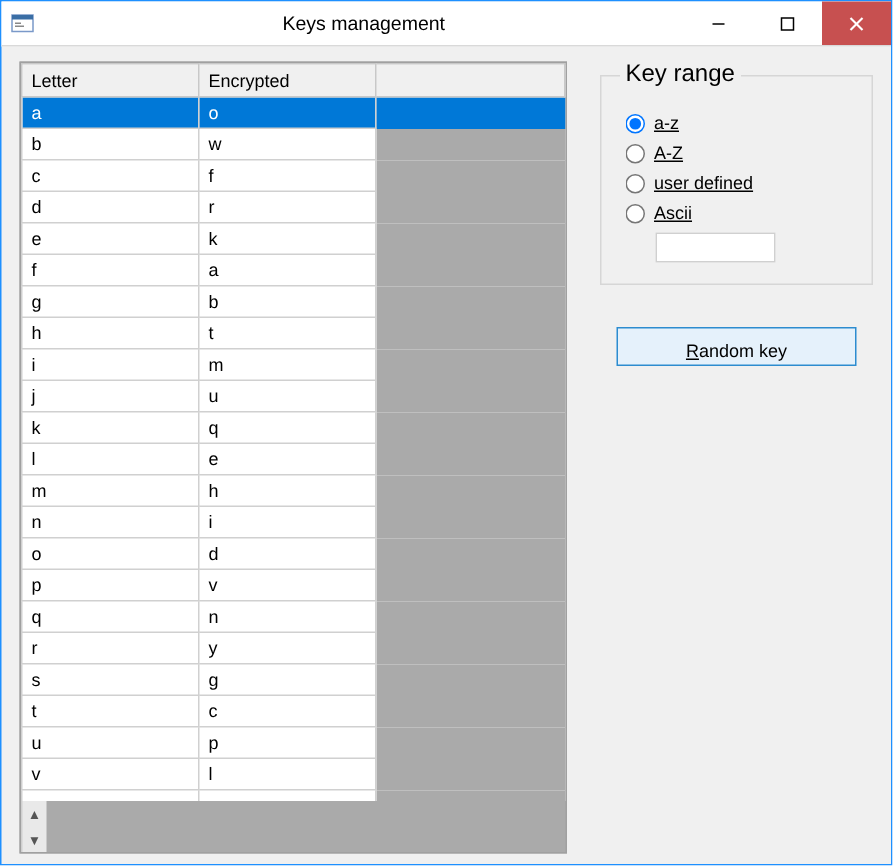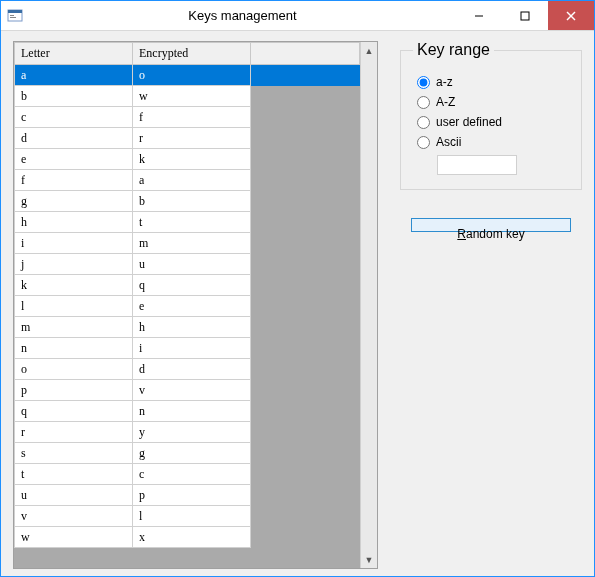--- a/index.html
+++ b/index.html
@@ -70,22 +70,21 @@
     gap: 22px;
   }
 
   
   .grid-wrapper {
     width: 365px;
     height: 528px;
     border: 1px solid #a0a0a0;
     background: #aaa;
     display: flex;
-    flex-direction: row;
-    font-family: Liberation Serif, serif;
+    flex-direction: column;
   }
   .grid-scroll {
     flex: 1;
     overflow: hidden;
     background: #aaa;
   }
   table.grid {
     border-collapse: collapse;
     width: 100%;
     background: #fff;
@@ -151,37 +150,38 @@
     font-size: 16px;
     padding: 0 4px;
     color: #000;
   }
   .radio-row {
     display: flex;
     align-items: center;
     gap: 6px;
     margin: 6px 4px;
     font-size: 12px;
+    text-decoration: underline;
   }
   .radio-row input[type=radio] {
     margin: 0;
     width: 13px; height: 13px;
   }
   .ud-input {
     margin-left: 24px;
     width: 80px;
     height: 20px;
     border: 1px solid #d0d0d0;
     background: #fff;
   }
 
   .btn {
     display: block;
     width: 160px;
-    height: 14px;
+    height: 26px;
     margin: 0 auto 0 auto;
     border: 1px solid #adadad;
     background: #e1e1e1;
     font-size: 12px;
     font-family: inherit;
     text-align: center;
     line-height: 28px;
   }
   .btn.focused {
     border: 1px solid #2d8ccf;

